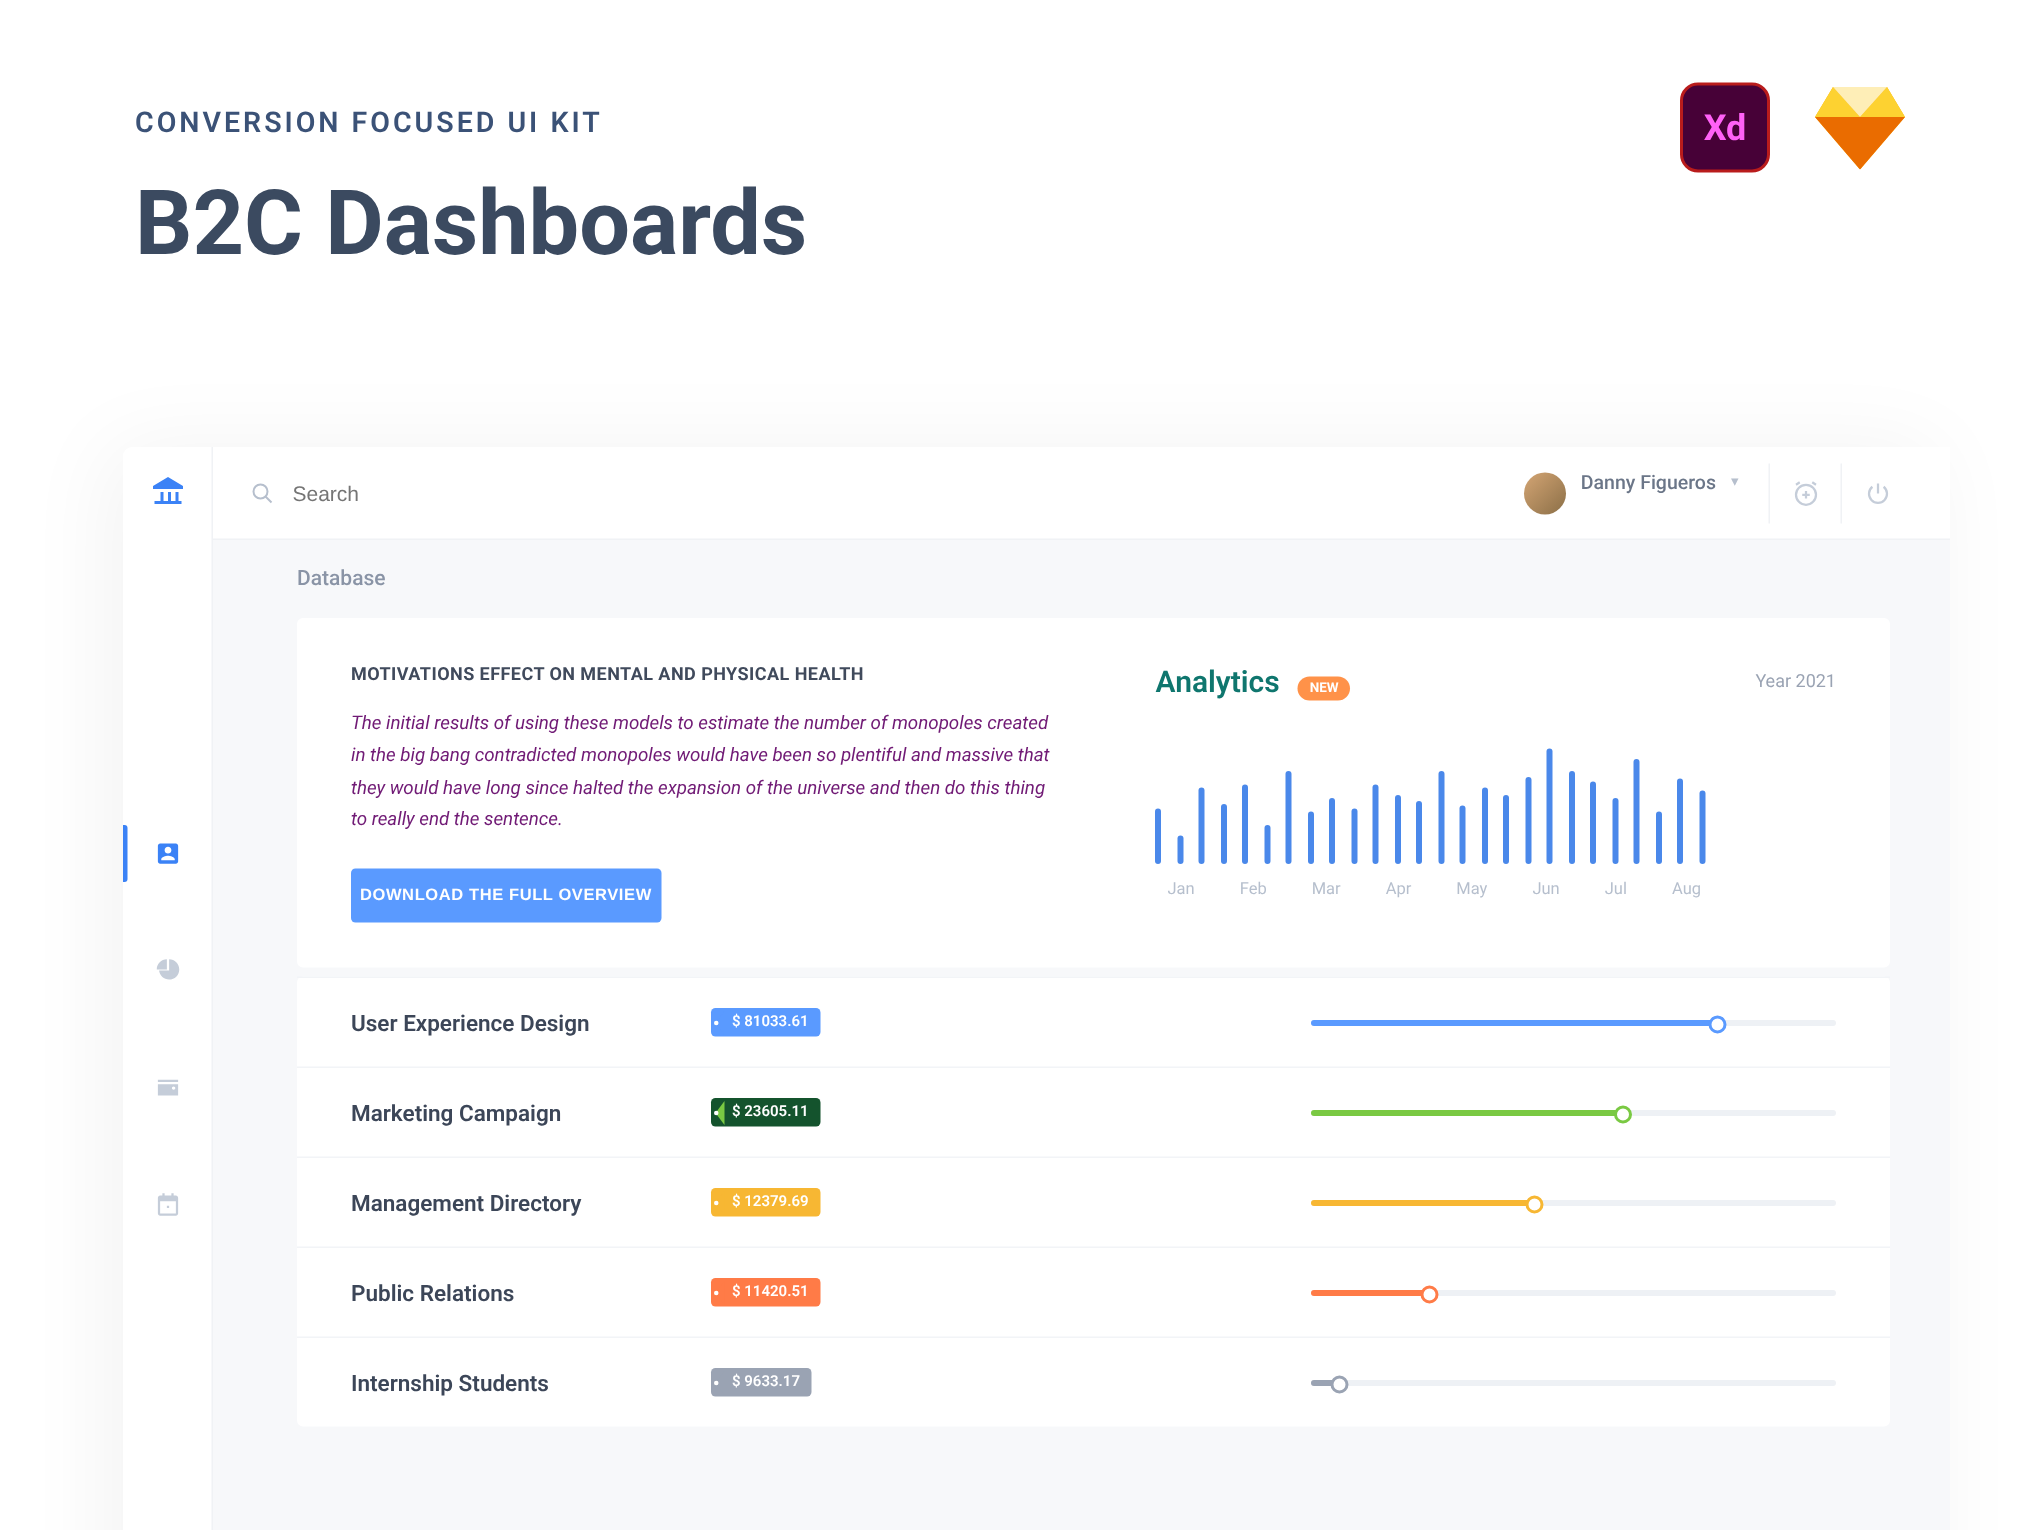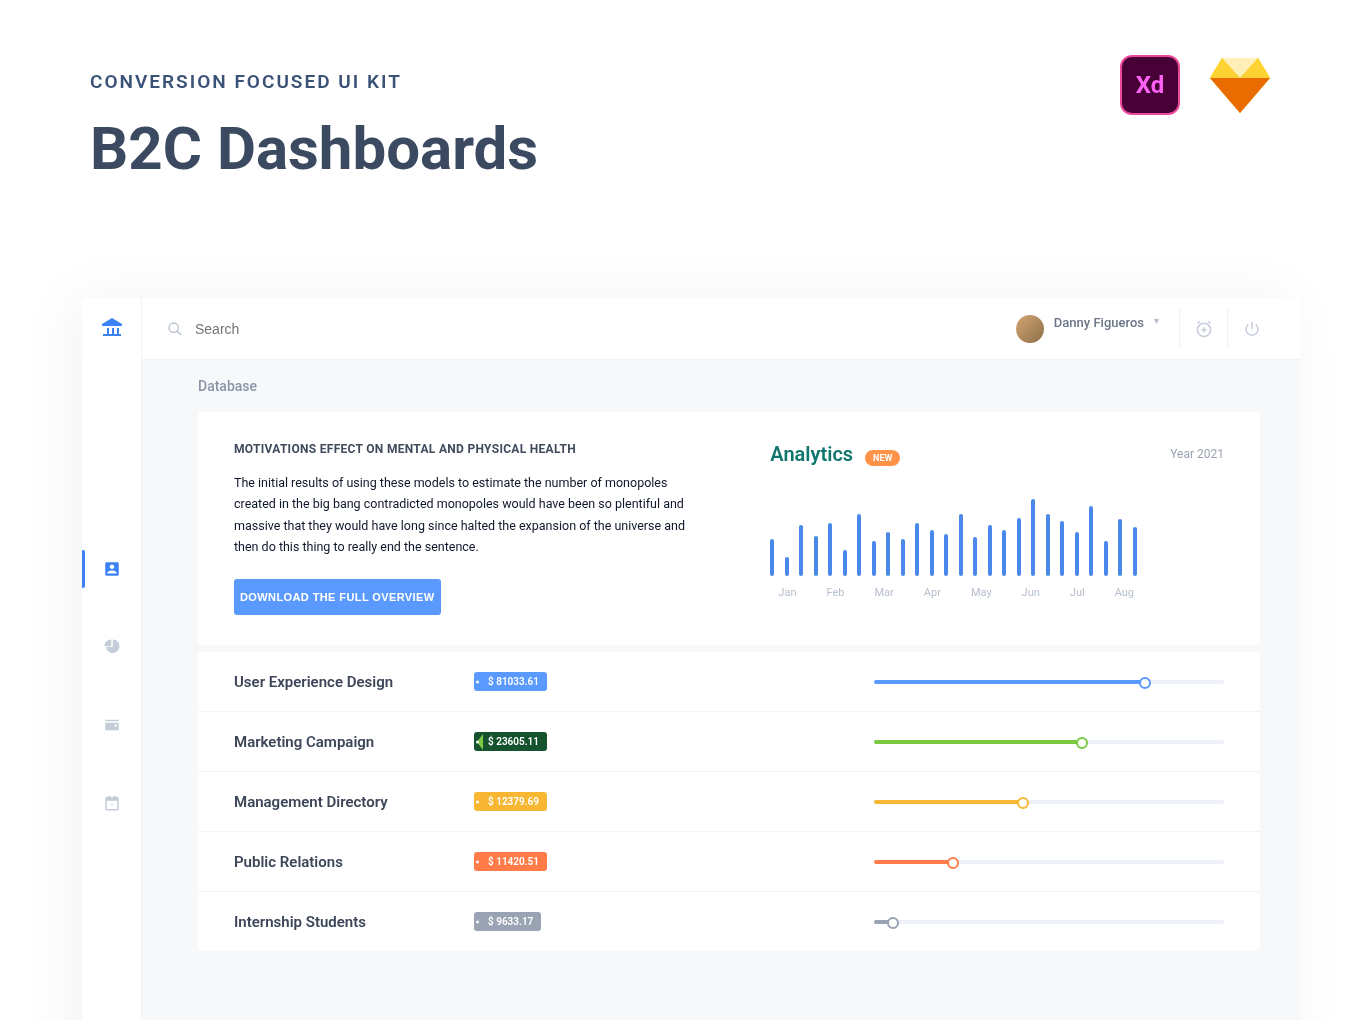--- a/index.html
+++ b/index.html
@@ -2,21 +2,21 @@
 <html><head>
 <meta charset="utf-8">
 <style>
 * { margin: 0; padding: 0; box-sizing: border-box; }
 body { font-family: -apple-system, BlinkMacSystemFont, "Segoe UI", Roboto, sans-serif; background: #fff; width: 1350px; height: 1020px; overflow: hidden; }
 
 .page-header { padding: 70px 90px 30px; }
 .subhead { color: #3b5277; font-size: 19px; font-weight: 600; letter-spacing: 2px; }
 .title { color: #3b4a60; font-size: 60px; font-weight: 700; margin-top: 20px; }
 .tool-icons { position: absolute; top: 55px; right: 80px; display: flex; gap: 30px; align-items: center; }
-.xd-badge { width: 60px; height: 60px; background: #470137; border: 2px solid #ec4899; border-radius: 12px; display: flex; align-items: center; justify-content: center; color: #ff61f6; font-weight: 700; font-size: 24px; margin-left: 40px; }
+.xd-badge { width: 60px; height: 60px; background: #470137; border: 2px solid #b91c1c; border-radius: 12px; display: flex; align-items: center; justify-content: center; color: #ff61f6; font-weight: 700; font-size: 24px; margin-left: 40px; }
 .sketch-diamond { width: 60px; height: 55px; }
 
 .dashboard { position: absolute; top: 298px; left: 82px; right: 50px; bottom: -100px; background: #fff; border-radius: 6px 0 0 0; box-shadow: -10px 0 60px rgba(0,0,0,0.05); display: flex; }
 
 .sidebar { width: 60px; display: flex; flex-direction: column; align-items: center; padding-top: 18px; border-right: 1px solid #f0f2f5; }
 .logo-spot { width: 24px; height: 24px; color: #3b82f6; margin-bottom: 190px; }
 .nav-item { width: 60px; height: 78px; display: flex; align-items: center; justify-content: center; color: #c5cdd9; position: relative; cursor: pointer; }
 .nav-item.active { color: #3b82f6; }
 .nav-item.active::before { content: ""; position: absolute; left: 0; top: 20px; bottom: 20px; width: 3px; background: #3b82f6; border-radius: 0 2px 2px 0; }
 
@@ -30,21 +30,21 @@
 .user-name { font-size: 13px; color: #6b7688; font-weight: 500; }
 .chev { color: #b6bfcd; font-size: 10px; }
 .top-icon { width: 48px; height: 40px; border-left: 1px solid #f0f2f5; display: flex; align-items: center; justify-content: center; color: #c5cdd9; cursor: pointer; }
 
 .content { background: #f7f8fa; flex: 1; padding: 18px 40px 0 56px; }
 .breadcrumb { font-size: 14px; color: #8a94a6; font-weight: 500; margin-bottom: 18px; }
 
 .panel { background: #fff; border-radius: 4px; padding: 30px 36px; display: flex; gap: 60px; }
 .panel-left { flex: 1.05; }
 .panel-title { font-size: 12px; font-weight: 700; color: #404a5c; letter-spacing: 0.3px; margin-bottom: 16px; }
-.panel-desc { font-size: 12.5px; line-height: 1.7; color: #0f172a; margin-bottom: 22px; }
+.panel-desc { font-size: 12.5px; line-height: 1.7; color: #701a75; margin-bottom: 22px; font-style: italic; }
 .download-btn { background: #5a9aff; color: #fff; border: none; padding: 12px 6px; font-size: 11px; font-weight: 600; letter-spacing: 0.4px; border-radius: 3px; cursor: pointer; }
 
 .panel-right { flex: 1; }
 .analytics-head { display: flex; align-items: center; justify-content: space-between; margin-bottom: 22px; }
 .analytics-title { font-size: 20px; font-weight: 600; color: #0f766e; }
 .new-badge { background: #ff9249; color: #fff; font-size: 9px; font-weight: 700; padding: 3px 8px; border-radius: 10px; margin-left: 8px; }
 .year { font-size: 12px; color: #9aa3b3; }
 .bars-row { display: flex; align-items: flex-end; gap: 10.5px; height: 88px; margin-bottom: 10px; }
 .bar { width: 4px; border-radius: 2px; background: #4a88ea; }
 .months-row { display: flex; gap: 30px; font-size: 11px; color: #b6bfcd; padding-left: 8px; }

